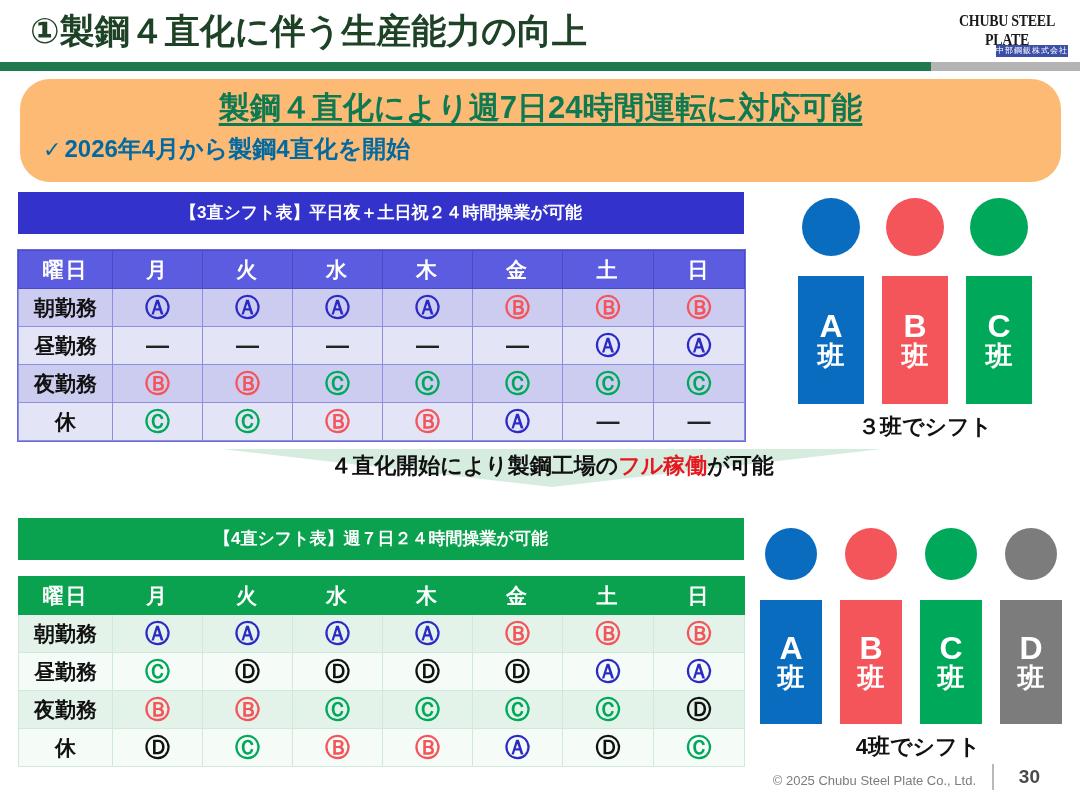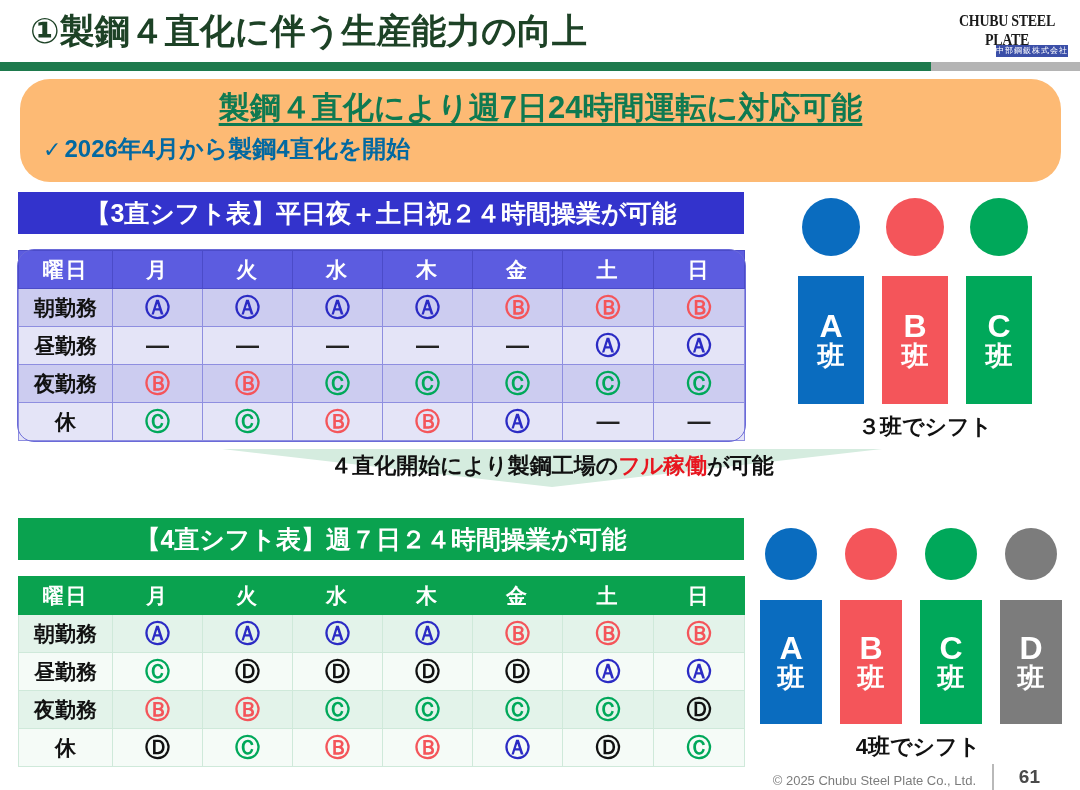--- a/index.html
+++ b/index.html
@@ -122,32 +122,31 @@
     margin-right: 3px;
   }
 
   
   .band-title {
     position: absolute;
     height: 42px;
     line-height: 42px;
     text-align: center;
     color: #ffffff;
-    font-size: 25px;
+    font-size: 17px;
     font-weight: bold;
     white-space: nowrap;
   }
   .band-title.blue  { background: #3333cc; }
   .band-title.green { background: #0aa24f; }
 
   table.shift {
     position: absolute;
     border-collapse: collapse;
     table-layout: fixed;
-    border-radius: 16px;
   }
   table.shift th,
   table.shift td {
     text-align: center;
     font-size: 21px;
     font-weight: bold;
     padding: 0;
     height: 37px;
   }
   table.shift th {
@@ -457,13 +456,13 @@
     <div class="legend-dot" style="left: 245px; top: 0px; width: 52px; height: 52px; background: rgb(124, 124, 124);"></div>
     <div class="legend-block" style="left: 240px; top: 72px; width: 62px; height: 124px; background: rgb(124, 124, 124);">
       <div class="glyph">D</div>
       <div class="han">班</div>
     </div>
     <div class="legend-caption" style="left: 8px; top: 204px; width: 300px;">4班でシフト</div>
   </div>
 
 <div class="footer-copy">© 2025 Chubu Steel Plate Co., Ltd.</div>
 <div class="footer-sep"></div>
-<div class="footer-page">61</div>
+<div class="footer-page">30</div>
 
 </body></html>

